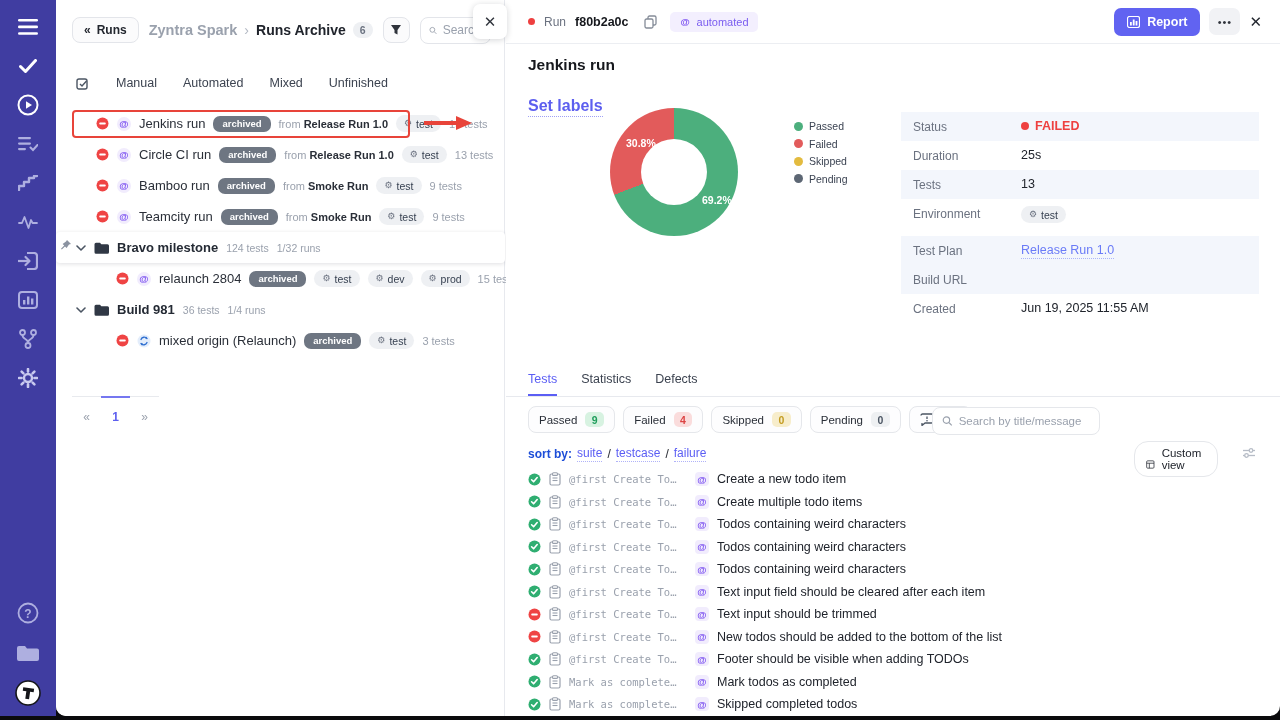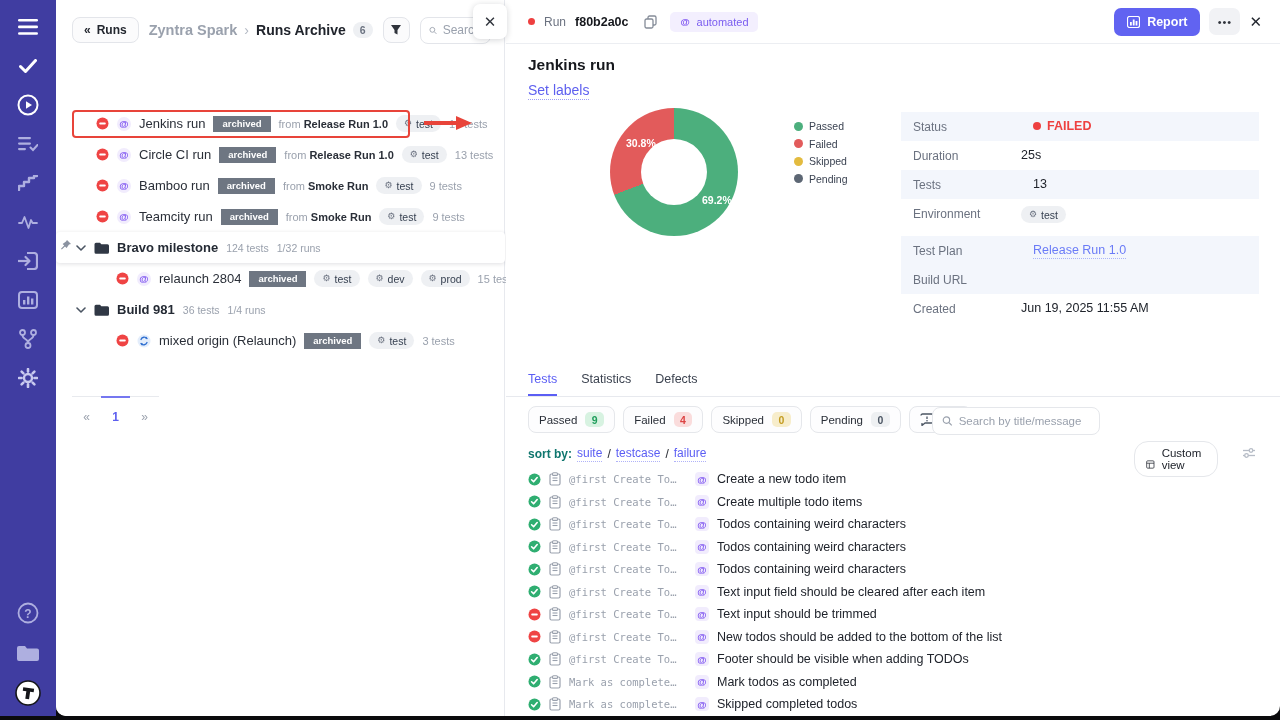--- a/index.html
+++ b/index.html
@@ -33,21 +33,21 @@
   .x-float { position:absolute; left:417px; top:4px; width:34px; height:35px; background:#fff; border-radius:7px; box-shadow:0 1px 6px rgba(20,25,40,.18); display:flex; align-items:center; justify-content:center; font-size:15px; color:#30343c; cursor:pointer; z-index:5; }
 
   .lp-tabs { position:absolute; left:0; top:70px; width:449px; display:flex; align-items:center; gap:26px; padding:0 16px 0 20px; height:26px; }
   .lp-tabs .selall { cursor:pointer; display:flex; }
   .lp-tab { font-size:12.5px; color:#3c4350; cursor:pointer; }
 
   .run-list { position:absolute; left:0; top:108px; width:449px; }
   .run-row { height:31px; display:flex; align-items:center; gap:8px; padding-left:40px; position:relative; cursor:pointer; }
   .run-row.child { padding-left:60px; }
   .run-row .ttl { font-size:13px; color:#2a2f38; white-space:nowrap; }
-  .badge-arch { background:#6e7682; color:#fff; font-size:9.5px; font-weight:bold; padding:2.5px 9px; border-radius:0; white-space:nowrap; }
+  .badge-arch { background:#6e7682; color:#fff; font-size:9.5px; font-weight:bold; padding:2.5px 9px; border-radius:7px; white-space:nowrap; }
   .fromtxt { font-size:11px; color:#9aa1ad; white-space:nowrap; }
   .fromtxt b { color:#2a2f38; font-size:11px; }
   .tagpill { display:inline-flex; align-items:center; gap:4px; background:#eef0f3; border-radius:10px; padding:2.5px 8px; font-size:10.5px; color:#374151; white-space:nowrap; }
   .tagpill .gearc { color:#6b7280; font-size:9px; line-height:1; }
   .cnt { font-size:11px; color:#9aa1ad; white-space:nowrap; }
   .grp-row { height:31px; display:flex; align-items:center; gap:8px; padding-left:20px; cursor:pointer; position:relative; }
   .grp-row.elevated { background:#fff; box-shadow:0 1px 4px rgba(25,30,50,.14); border-radius:4px; margin-right:0; }
   .grp-row .gname { font-size:13px; font-weight:bold; color:#242a34; }
   .grp-row .gmeta { font-size:10.5px; color:#9aa1ad; }
   .pin-abs { position:absolute; left:4px; top:5px; }
@@ -67,36 +67,36 @@
   .runid { font-size:12.5px; font-weight:bold; color:#16181d; }
   .icon-btn { cursor:pointer; display:flex; align-items:center; }
   .badge-auto { display:inline-flex; align-items:center; gap:5px; background:#f3effe; color:#7a5cf0; font-size:11px; border-radius:5px; padding:3.5px 9px; cursor:pointer; }
   .at-ic { display:inline-flex; width:13px; height:13px; border-radius:50%; align-items:center; justify-content:center; font-size:9.5px; font-weight:bold; color:#7a4ff0; }
   .hdr-right { margin-left:auto; display:flex; align-items:center; gap:9px; }
   .btn-report { display:flex; align-items:center; gap:7px; background:#6163f1; color:#fff; font-size:12.5px; font-weight:bold; border:none; border-radius:7px; padding:7px 13px; cursor:pointer; }
   .btn-more { background:#f1f2f5; border:none; border-radius:7px; width:31px; height:27px; font-size:11px; color:#30343c; letter-spacing:1px; cursor:pointer; }
   .btn-x { background:none; border:none; font-size:15px; color:#23272f; cursor:pointer; }
 
   .dp-title { position:absolute; left:22px; top:56px; font-size:15.5px; font-weight:bold; color:#16181d; }
-  .set-labels { position:absolute; left:22px; top:82px; font-size:14px; color:#5d5fef; border-bottom:1px dotted #9fa0f5; cursor:pointer; padding-bottom:1px; }
+  .set-labels { position:absolute; left:22px; top:97px; font-size:16px; color:#5d5fef; border-bottom:1px dotted #9fa0f5; cursor:pointer; padding-bottom:1px;font-weight:bold; }
 
   .donut-wrap { position:absolute; left:104px; top:108px; width:128px; height:128px; }
   .donut { width:128px; height:128px; border-radius:50%; position:relative; }
   .donut::after { content:""; position:absolute; left:31px; top:31px; width:66px; height:66px; background:#fff; border-radius:50%; }
   .pct { position:absolute; font-size:10.5px; font-weight:bold; color:#fff; z-index:2; }
   .pct-failed { left:16px; top:29px; }
   .pct-passed { left:92px; top:86px; }
 
   .legend { position:absolute; left:288px; top:120px; display:flex; flex-direction:column; gap:5.5px; }
   .lg-item { display:flex; align-items:center; gap:6px; font-size:10.5px; color:#3b4352; }
   .lg-dot { width:9px; height:9px; border-radius:50%; }
 
   .dtable { position:absolute; left:395px; top:112px; width:358px; }
   .drow { display:flex; align-items:flex-start; padding:7px 0 7px 12px; }
-  .drow.shade { background:#f3f6fc;gap:12px; }
+  .drow.shade { background:#f3f6fc; }
   .drow.gap { margin-top:6px; }
   .dlabel { width:108px; flex:0 0 108px; font-size:12px; color:#6b7280; padding-top:1px; }
   .dvalue { font-size:12.5px; color:#20242c; }
   .dvalue .line { display:block; line-height:1.35; }
   .st-failed { color:#ee4040; font-weight:bold; display:flex; align-items:center; gap:6px; font-size:12.5px; }
   .st-failed::before { content:""; width:8px; height:8px; border-radius:50%; background:#ee4040; }
   .dlink { color:#6a7bf7; border-bottom:1px dotted #aab4fa; padding-bottom:1px; cursor:pointer; font-size:12.5px; }
   .redacted { width:238px; height:13px; border-radius:2px; filter:blur(2.2px); background:repeating-linear-gradient(90deg,#b9bdf0 0 14px,#e3e5f8 14px 22px,#c7cbf2 22px 40px,#eceef9 40px 52px); }
 
   .dp-tabs { position:absolute; left:0; top:372px; width:774px; border-bottom:1px solid #e7e9ee; display:flex; gap:24px; padding:0 0 0 22px; height:25px; }
@@ -109,21 +109,21 @@
   .chip .ccount { font-size:10.5px; font-weight:bold; border-radius:5px; padding:1.5px 6.5px; }
   .cc-green { background:#d7f2e1; color:#1f9d5b; }
   .cc-red { background:#fadcdc; color:#dc4343; }
   .cc-yellow { background:#f7edcb; color:#c39b1f; }
   .cc-gray { background:#eef0f2; color:#4b5563; }
   .dp-search { position:absolute; left:426px; top:407px; width:168px; height:28px; display:flex; align-items:center; gap:6px; border:1px solid #e5e7eb; border-radius:8px; padding:0 9px; background:#fff; }
   .dp-search input { border:none; outline:none; width:100%; font-size:11.5px; color:#20242c; background:transparent; font-family:"Liberation Sans",sans-serif; }
   .dp-search input::placeholder { color:#9aa1ad; }
 
   .sort-row { position:absolute; left:22px; top:446px; display:flex; align-items:center; gap:5px; font-size:12px; }
-  .sort-row .pfx { font-weight:bold; color:#0f766e; }
+  .sort-row .pfx { font-weight:bold; color:#1d4ed8; }
   .sort-link { color:#5b5ef4; border-bottom:1px dotted #b0b2f8; cursor:pointer; padding-bottom:1px; }
   .sort-sep { color:#20242c; }
   .custom-view { position:absolute; left:628px; top:441px; display:flex; align-items:flex-end; gap:7px; border:1px solid #e5e7eb; border-radius:14px; padding:5px 11px; font-size:11.5px; color:#20242c; cursor:pointer; background:#fff; }
   .sliders-btn { position:absolute; left:736px; top:445px; cursor:pointer; }
 
   .tests-list { position:absolute; left:0; top:468px; width:748px; height:248px; overflow:hidden; }
   .trow { height:22.5px; display:flex; align-items:center; gap:8px; padding-left:22px; cursor:pointer; }
   .trow .suite { font-family:"DejaVu Sans Mono","Liberation Mono",monospace; font-size:10.5px; color:#9aa1ad; width:118px; flex:0 0 118px; white-space:nowrap; overflow:hidden; }
   .trow .ttitle { font-size:12.5px; color:#20242c; white-space:nowrap; }
   .trow .at-sq { width:14px; height:14px; border-radius:4px; background:#f1ecfd; display:flex; align-items:center; justify-content:center; font-size:9.5px; font-weight:bold; color:#7a4ff0; flex:0 0 14px; }
@@ -257,20 +257,32 @@
         <div class="lp-search">
           <svg width="11" height="11" viewBox="0 0 12 12">
               <circle cx="5" cy="5" r="3.6" fill="none" stroke="#9aa1ad" stroke-width="1.3"></circle>
               <line x1="8" y1="8" x2="11" y2="11" stroke="#9aa1ad" stroke-width="1.3"></line>
             </svg>
           <input placeholder="Search ..." style="">
         </div>
       </div>
       <div class="x-float">✕</div>
 
+      <div class="lp-tabs">
+        <span class="selall">
+          <svg width="14" height="14" viewBox="0 0 14 14">
+              <rect x="1" y="3" width="10" height="10" rx="2" fill="none" stroke="#4b5563" stroke-width="1.4"></rect>
+              <path d="M4 8l2 2 4.5-5" fill="none" stroke="#4b5563" stroke-width="1.4"></path>
+            </svg>
+        </span>
+        <span class="lp-tab">Manual</span>
+        <span class="lp-tab">Automated</span>
+        <span class="lp-tab">Mixed</span>
+        <span class="lp-tab">Unfinished</span>
+      </div>
 
       <div class="run-list" id="run-list">
           <div class="run-row">
             <span style="display:flex">
               <svg width="13" height="13" viewBox="0 0 13 13">
                 <circle cx="6.5" cy="6.5" r="6" fill="#ef4444"></circle>
                 <rect x="3.2" y="5.6" width="6.6" height="1.9" rx="0.9" fill="#fff"></rect>
               </svg>
             </span>
             <span style="display:flex">

